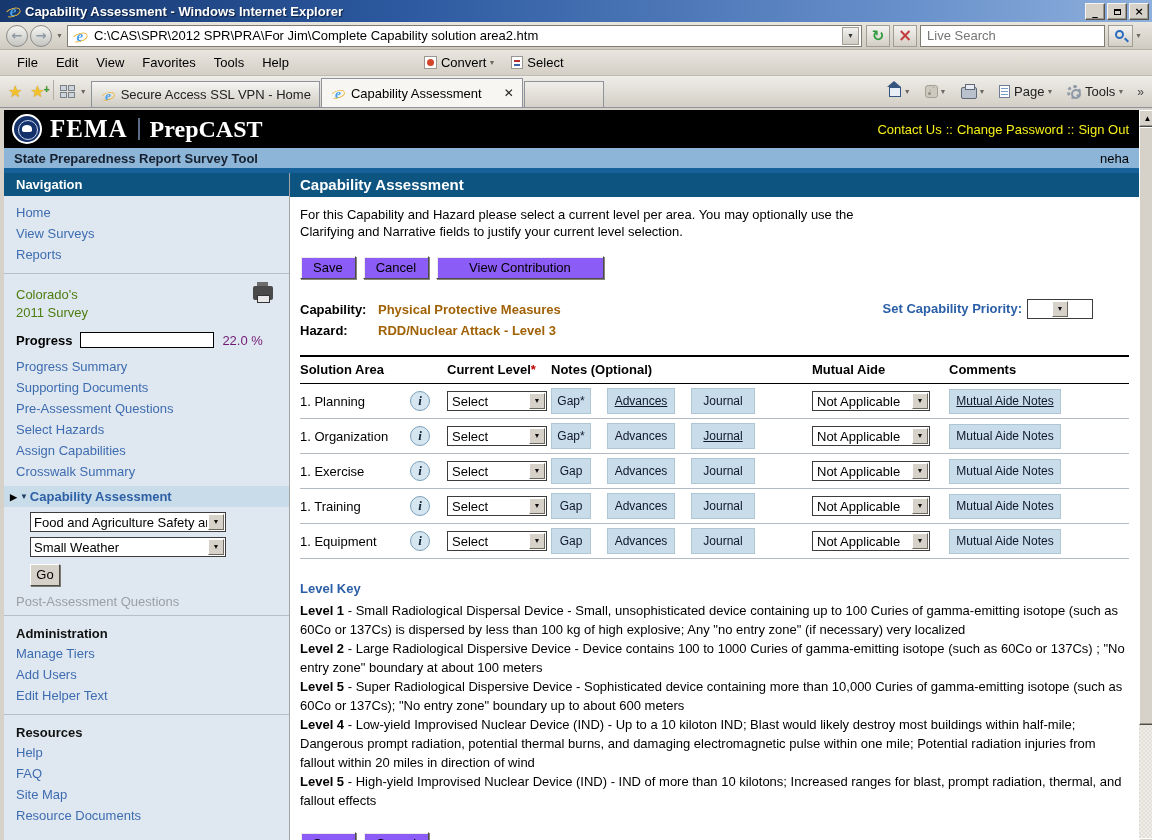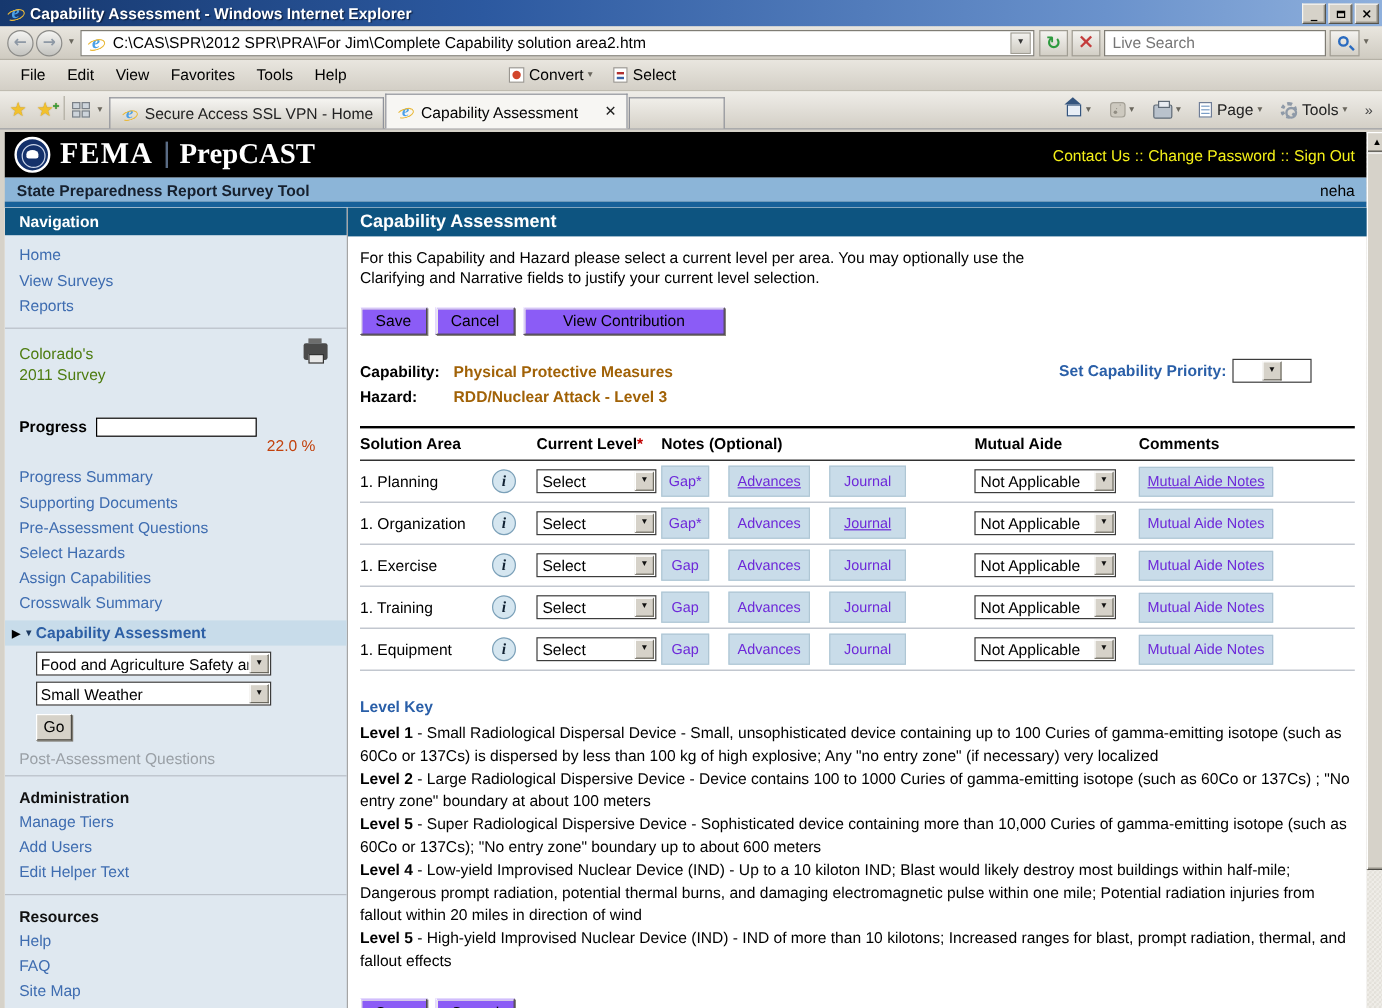--- a/index.html
+++ b/index.html
@@ -126,21 +126,21 @@
   .side-links { padding:6px 0 4px; }
   .side-div { border-top:1px solid #b9bfc7; margin:4px 0; }
   .survey-blk { position:relative; padding:8px 0 0 12px; font-weight:normal; color:#4d7c0f; line-height:18px; }
   .print-ico { position:absolute; right:16px; top:8px; width:20px; height:14px; background:#4a4a4a; border-radius:2px; }
   .print-ico::before { content:""; position:absolute; left:4px; top:-4px; width:11px; height:4px; background:#6d6d6d; }
   .print-ico::after { content:""; position:absolute; left:4px; top:9px; width:11px; height:6px; background:#e8e8e8; border:1px solid #333; }
   .prog-row { display:flex; align-items:center; padding:10px 0 6px 12px; }
   .prog-label { font-weight:bold; margin-right:8px; }
   .prog-bar { width:134px; height:16px; background:#fff; border:1px solid #000; margin-right:8px; }
   .prog-fill { height:100%; width:30%; background:#169339; }
-  .prog-pct { color:#c2410c;margin-top:32px; }
+  .prog-pct { color:#701a75; }
   .sel-item { background:#c8dcea; display:flex; align-items:center; padding:3px 0 3px 6px; font-weight:bold; color:#2d5fa5; }
   .tri-r { font-size:9px; color:#000; margin-right:3px; }
   .tri-d { font-size:8px; color:#1c3a62; margin-right:2px; }
   .side-select { width:196px; height:20px; margin:5px 0 0 26px; display:flex; align-items:center;
     background:#fff; border:1px solid #3c3c3c; }
   .side-select .txt { flex:1; padding:0 3px; white-space:nowrap; overflow:hidden; font-size:13px; }
   .dd-btn { width:16px; height:16px; margin:1px; background:#d6d2c9; border:1px solid; border-color:#fff #6b695f #6b695f #fff;
     font-size:7px; line-height:14px; text-align:center; color:#111; flex:0 0 16px; }
   .go-btn { width:30px; height:22px; margin:7px 0 4px 26px; background:#d6d2c9;
     border:1px solid; border-color:#fff #4e4c46 #4e4c46 #fff; box-shadow:1px 1px 0 #7d7a71;
@@ -170,21 +170,21 @@
 
   .table { margin:14px 10px 0; width:829px; }
   .thead { display:grid; grid-template-columns:147px 104px 261px 137px 180px;
     border-top:2px solid #000; border-bottom:1px solid #000; padding:5px 0 6px; font-weight:bold; }
   .red { color:#c00000; }
   .trow { display:grid; grid-template-columns:110px 37px 104px 261px 137px 180px;
     height:35px; align-items:center; border-bottom:1px solid #b3bac4; }
   .info-ico { width:20px; height:20px; border-radius:50%; background:#d5e6f0; border:1px solid #7ba0b8;
     font:italic bold 13px/18px "Liberation Serif", serif; text-align:center; color:#123; }
   .notes-cell { display:flex; align-items:center; }
-  .bluebtn { background:#c9dce9; border:1px solid #afc6d4; color:#6d28d9; font-size:12px;
+  .bluebtn { background:#c9dce9; border:1px solid #afc6d4; color:#0f172a; font-size:12px;
     display:flex; align-items:center; justify-content:center; height:26px; }
   .bluebtn.u { text-decoration:underline; }
   .b-gap { width:40px; margin-right:16px; }
   .b-adv { width:68px; margin-right:16px; }
   .b-jrn { width:64px; }
   .b-man { width:112px; height:25px; }
 
   .levelkey { margin:20px 10px 0; max-width:832px; line-height:19px; }
   .lk-title { color:#2a5fa8; font-weight:bold; margin-bottom:3px; }
   .levelkey p { margin:0; }

